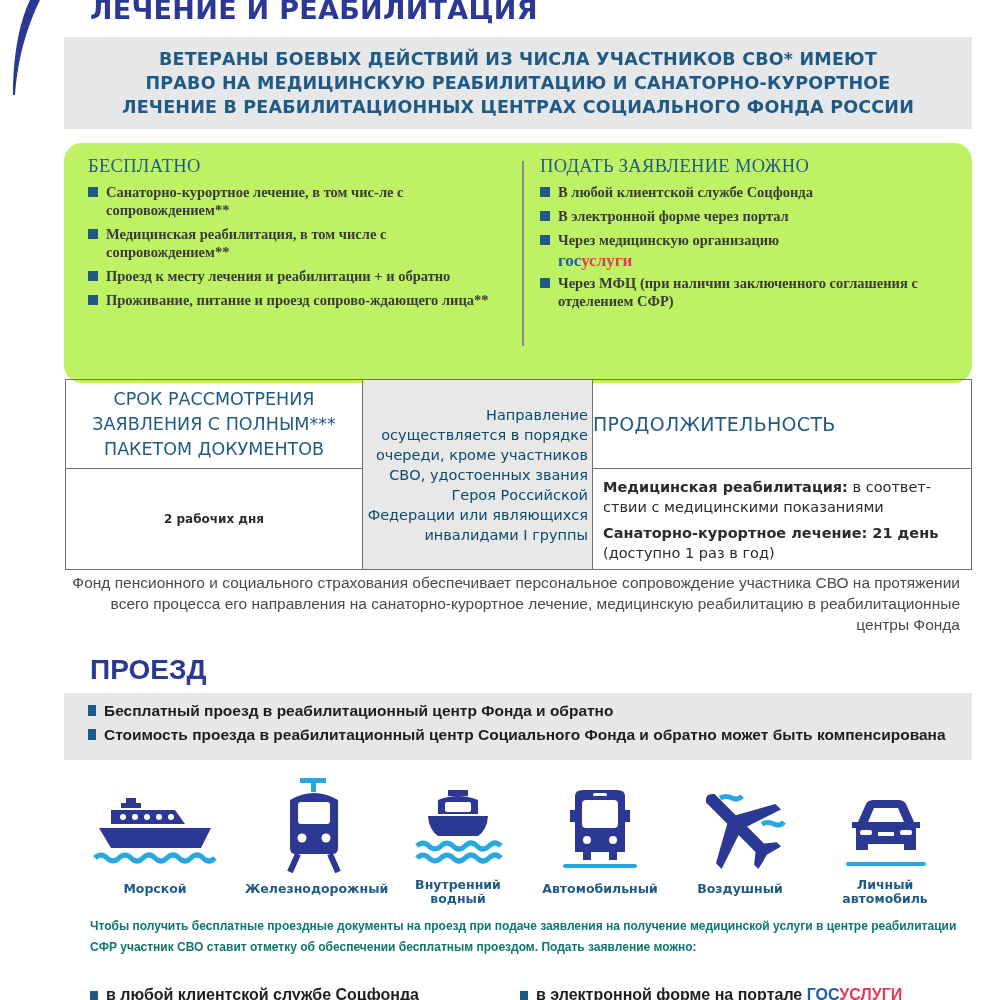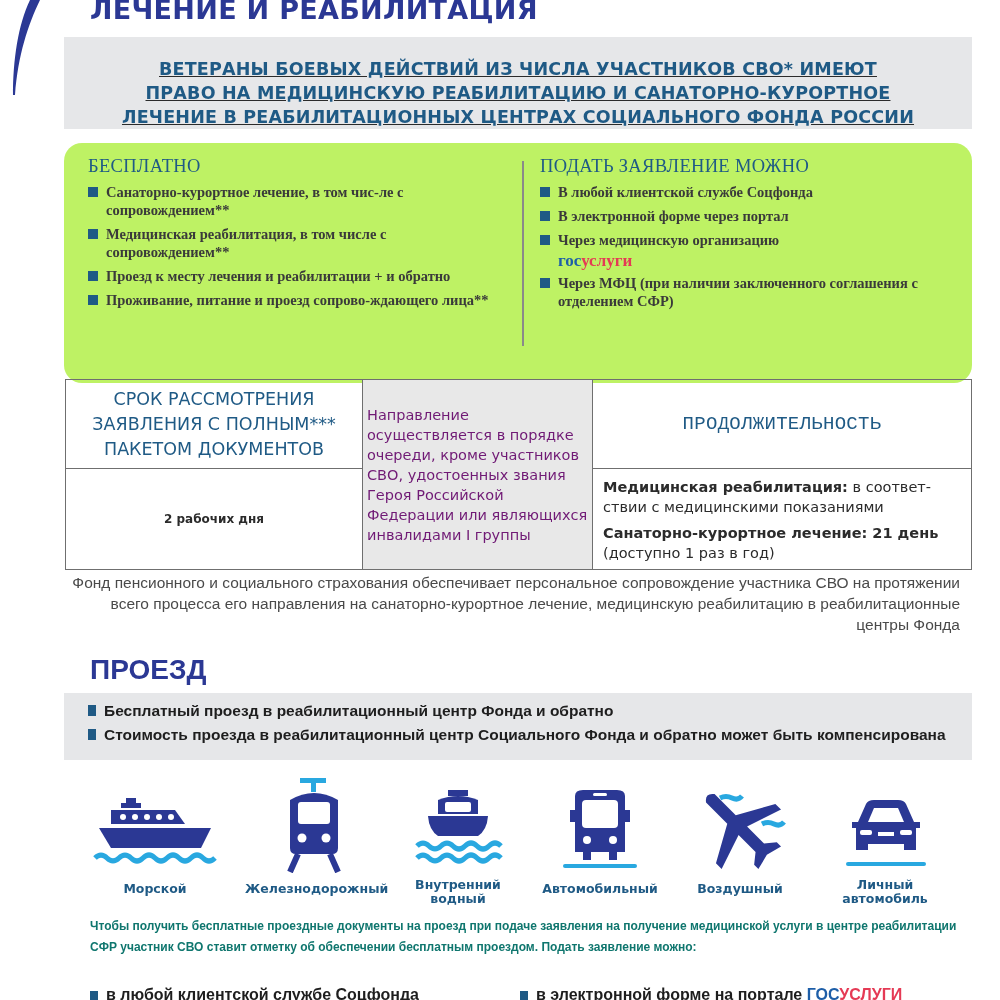--- a/index.html
+++ b/index.html
@@ -4,40 +4,40 @@
 <style>
   * { box-sizing: border-box; margin: 0; padding: 0; }
   html, body { width: 1000px; height: 1000px; overflow: hidden; background: #ffffff; }
   body { font-family: "DejaVu Sans", sans-serif; color: #2b2b2b; position: relative; }
 
   .swoosh { position: absolute; left: 0; top: 0; width: 40px; height: 100px; }
 
   .title { position: absolute; left: 90px; top: -6px; font-size: 27px; font-weight: bold; color: #2b3894; letter-spacing: 0.3px; }
 
   .banner { position: absolute; left: 64px; top: 37px; width: 908px; height: 92px; background: #e6e7e9;
-            display: flex; flex-direction: column; justify-content: flex-end; align-items: center; text-decoration: underline; }
+            display: flex; flex-direction: column; justify-content: center; align-items: center; }
   .banner div { font-size: 17.5px; color: #1f5a85; font-weight: bold; line-height: 24px; letter-spacing: 0.2px; white-space: nowrap; }
 
   .pink { position: absolute; left: 64px; top: 143px; width: 908px; height: 240px; background: #bef264; border-radius: 18px; font-family: Liberation Serif, serif; }
   .col { position: absolute; top: 13px; }
   .col.left { left: 24px; width: 420px; }
   .col.right { left: 476px; width: 420px; }
   .divider { position: absolute; left: 458px; top: 18px; width: 2px; height: 185px; background: #8a8a8a; }
   .col-title { font-size: 18.5px; color: #1f5a85; font-weight: normal; letter-spacing: 0.3px; margin-bottom: 6px; }
   .blist .item { display: flex; font-size: 14.5px; font-weight: bold; color: #3a3a3a; line-height: 18px; margin-bottom: 6px; }
   .bullet { flex: 0 0 10px; width: 10px; height: 10px; background: #1f5a85; margin-top: 4px; margin-right: 8px; }
   .gos { font-size: 17px; font-weight: bold; line-height: 18px; margin: -3px 0 4px 18px; }
   .gos .g1 { color: #1d5ea8; }
   .gos .g2 { color: #e53a55; }
 
   table.terms { position: absolute; left: 65px; top: 379px; width: 907px; border-collapse: collapse; }
   table.terms td { border: 1.5px solid #6f6f6f; vertical-align: middle; }
   .th1 { width: 297px; height: 89px; text-align: center; font-size: 17.5px; color: #1f5a85; line-height: 25px; }
-  .mid { width: 230px; background: #e8e8e8; text-align: left; font-size: 14.5px; line-height: 20px; color: #701a75; padding: 2px 4px; }
-  .th3 { text-align: center; font-size: 19px; color: #1f5a85; letter-spacing: 0.3px; font-family: Liberation Mono, monospace; }
+  .mid { width: 230px; background: #e8e8e8; text-align: right; font-size: 14.5px; line-height: 20px; color: #0c4a6e; padding: 2px 4px; }
+  .th3 { text-align: left; font-size: 19px; color: #1f5a85; letter-spacing: 0.3px; }
   .v1 { text-align: center; font-size: 12px; font-weight: bold; height: 100px; }
   .v3 { font-size: 14.5px; line-height: 20px; padding: 6px 10px; }
   .v3 p { margin: 2px 0 6px; }
   .v3 b { color: #2b2b2b; }
 
   .note { position: absolute; left: 60px; top: 572px; width: 900px; text-align: right; font-size: 15.5px; line-height: 21px; color: #4a4a4a; font-family: "Liberation Sans", sans-serif; }
 
   .title2 { position: absolute; left: 90px; top: 654px; font-size: 28px; font-weight: bold; color: #2b3894; font-family: "Liberation Sans", sans-serif; }
 
   .grey2 { position: absolute; left: 64px; top: 693px; width: 908px; height: 67px; background: #e6e7e9; padding: 8px 0 0 24px; }

